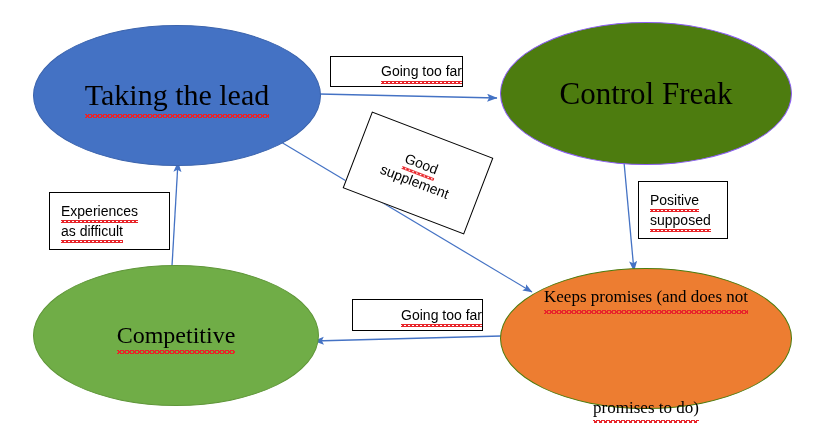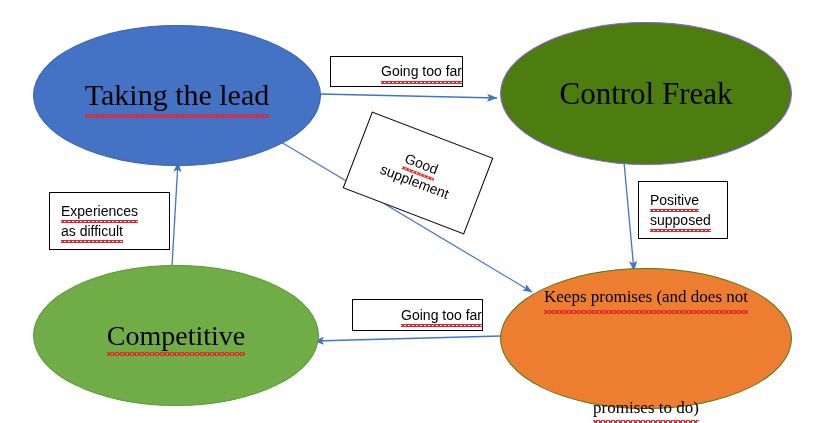--- a/index.html
+++ b/index.html
@@ -45,21 +45,21 @@
                     background: #4472C4; border: 1px solid #3c64ad; }
   .node-control   { left: 500px; top: 22px;  width: 292px; height: 143px;
                     background: #4d7c0f; border: 1px solid #8b5cf6; }
   .node-compete   { left: 33px;  top: 265px; width: 286px; height: 141px;
                     background: #70AD47; border: 1px solid #5f9639; }
   .node-keeps     { left: 500px; top: 268px; width: 292px; height: 141px;
                     background: #ED7D31; border: 1px solid #4d7c0f; }
 
   .node-lead    .node-label { font-size: 30px; }
   .node-control .node-label { font-size: 31px; }
-  .node-compete .node-label { font-size: 28px; }
+  .node-compete .node-label { font-size: 24px; }
   .node-keeps   .node-label { font-size: 17px; line-height: 1.62; }
 
   .callout {
     position: absolute;
     background: #ffffff;
     border: 1px solid #000000;
     box-sizing: border-box;
     display: flex;
     flex-direction: column;
     justify-content: center;

